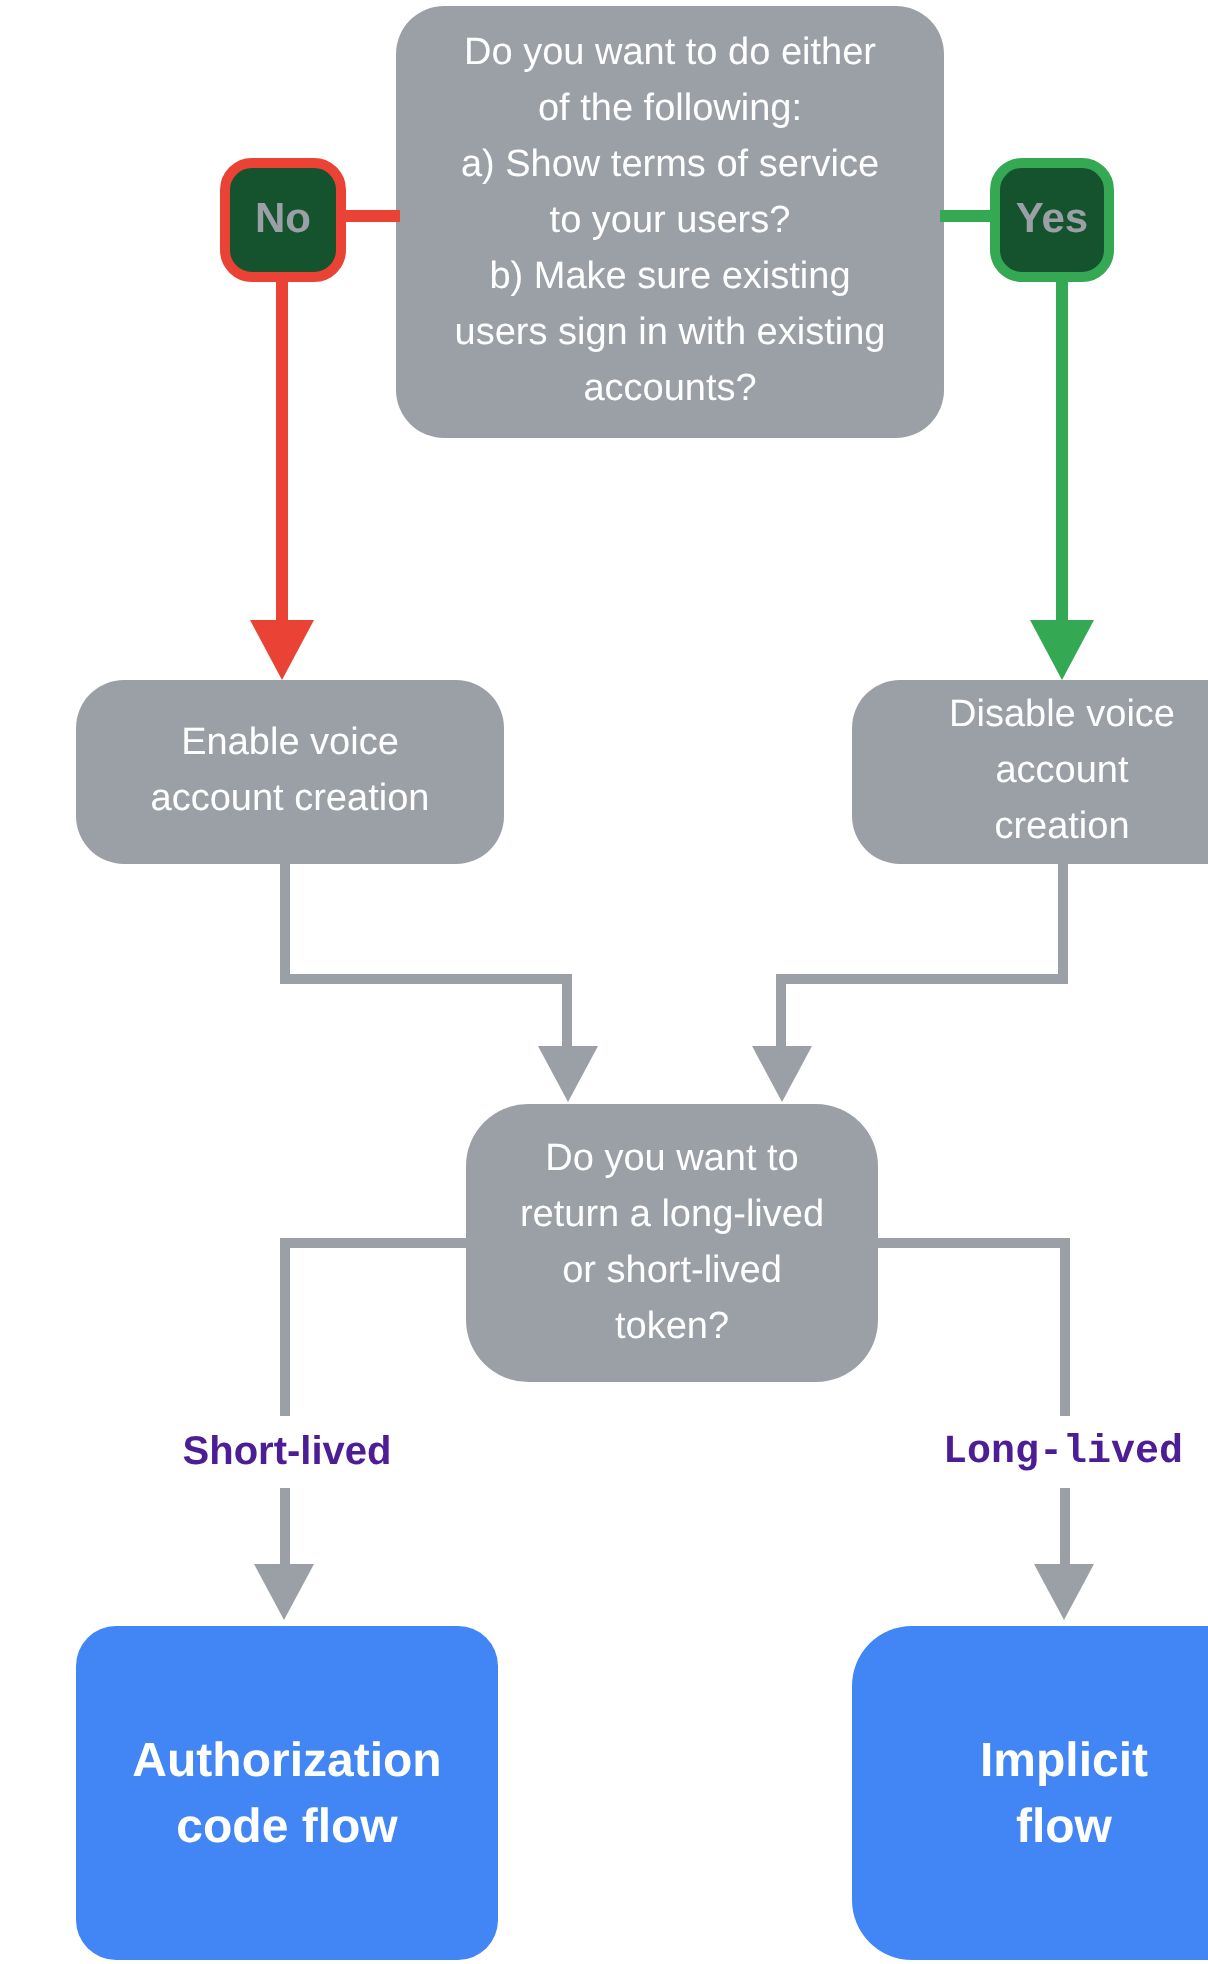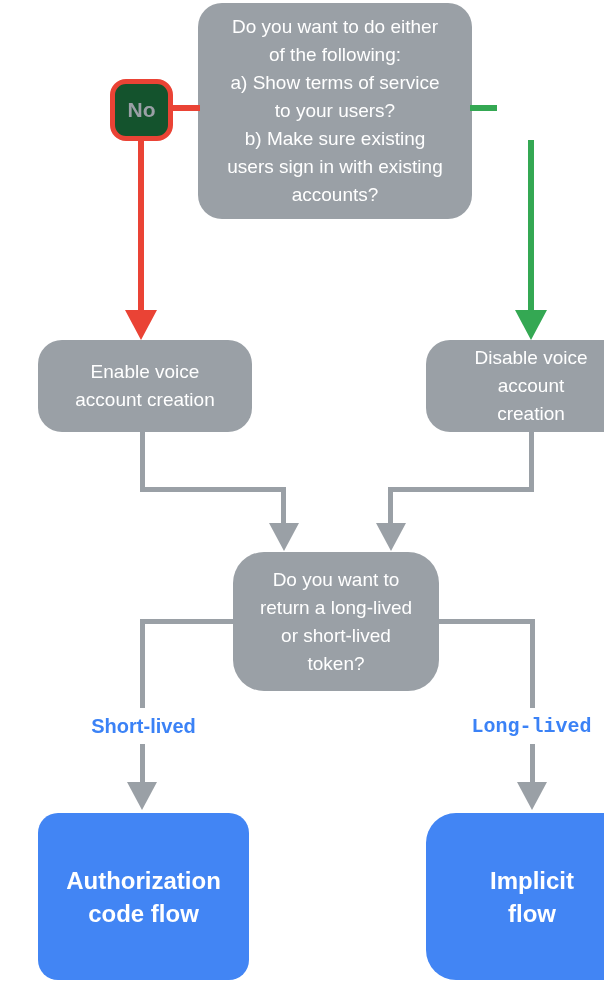--- a/index.html
+++ b/index.html
@@ -25,21 +25,21 @@
   .line{position:absolute;}
   .red{background:#EA4335;}
   .green{background:#34A853;}
   .gray{background:#9AA0A6;}
   .arrow{position:absolute;width:0;height:0;}
   .arrow-red{border-left:16px solid transparent;border-right:16px solid transparent;border-top:30px solid #EA4335;}
   .arrow-green{border-left:16px solid transparent;border-right:16px solid transparent;border-top:30px solid #34A853;}
   .arrow-gray{border-left:15px solid transparent;border-right:15px solid transparent;border-top:28px solid #9AA0A6;}
   .branch-label{
     position:absolute;display:flex;align-items:center;justify-content:center;
-    background:#ffffff;color:#3b82f6;font-size:20px;font-weight:bold;z-index:2;
+    background:#ffffff;color:#4c1d95;font-size:20px;font-weight:bold;z-index:2;
   }
   
   .box-q1{left:162px;top:3px;width:274px;height:216px;padding:0 8px;}
   
   .badge-no{left:74px;top:79px;width:63px;height:62px;}
   .badge-yes{left:459px;top:79px;width:62px;height:62px;}
   
   .no-hline{left:134px;top:105px;width:30px;height:6px;}
   .no-vline{left:102px;top:140px;width:6px;height:171px;}
   .no-arrow{left:89px;top:310px;}
@@ -86,20 +86,21 @@
 b) Make sure existing
 users sign in with existing
 accounts?</div>
 
   <div class="line red no-hline"></div>
   <div class="badge badge-no">No</div>
   <div class="line red no-vline"></div>
   <div class="arrow arrow-red no-arrow"></div>
 
   <div class="line green yes-hline"></div>
+  <div class="badge badge-yes">Yes</div>
   <div class="line green yes-vline"></div>
   <div class="arrow arrow-green yes-arrow"></div>
 
   <div class="node gray-node box-enable">Enable voice
 account creation</div>
   <div class="node gray-node box-disable">Disable voice
 account creation</div>
 
   <div class="line gray en-v1"></div>
   <div class="line gray en-h1"></div>

